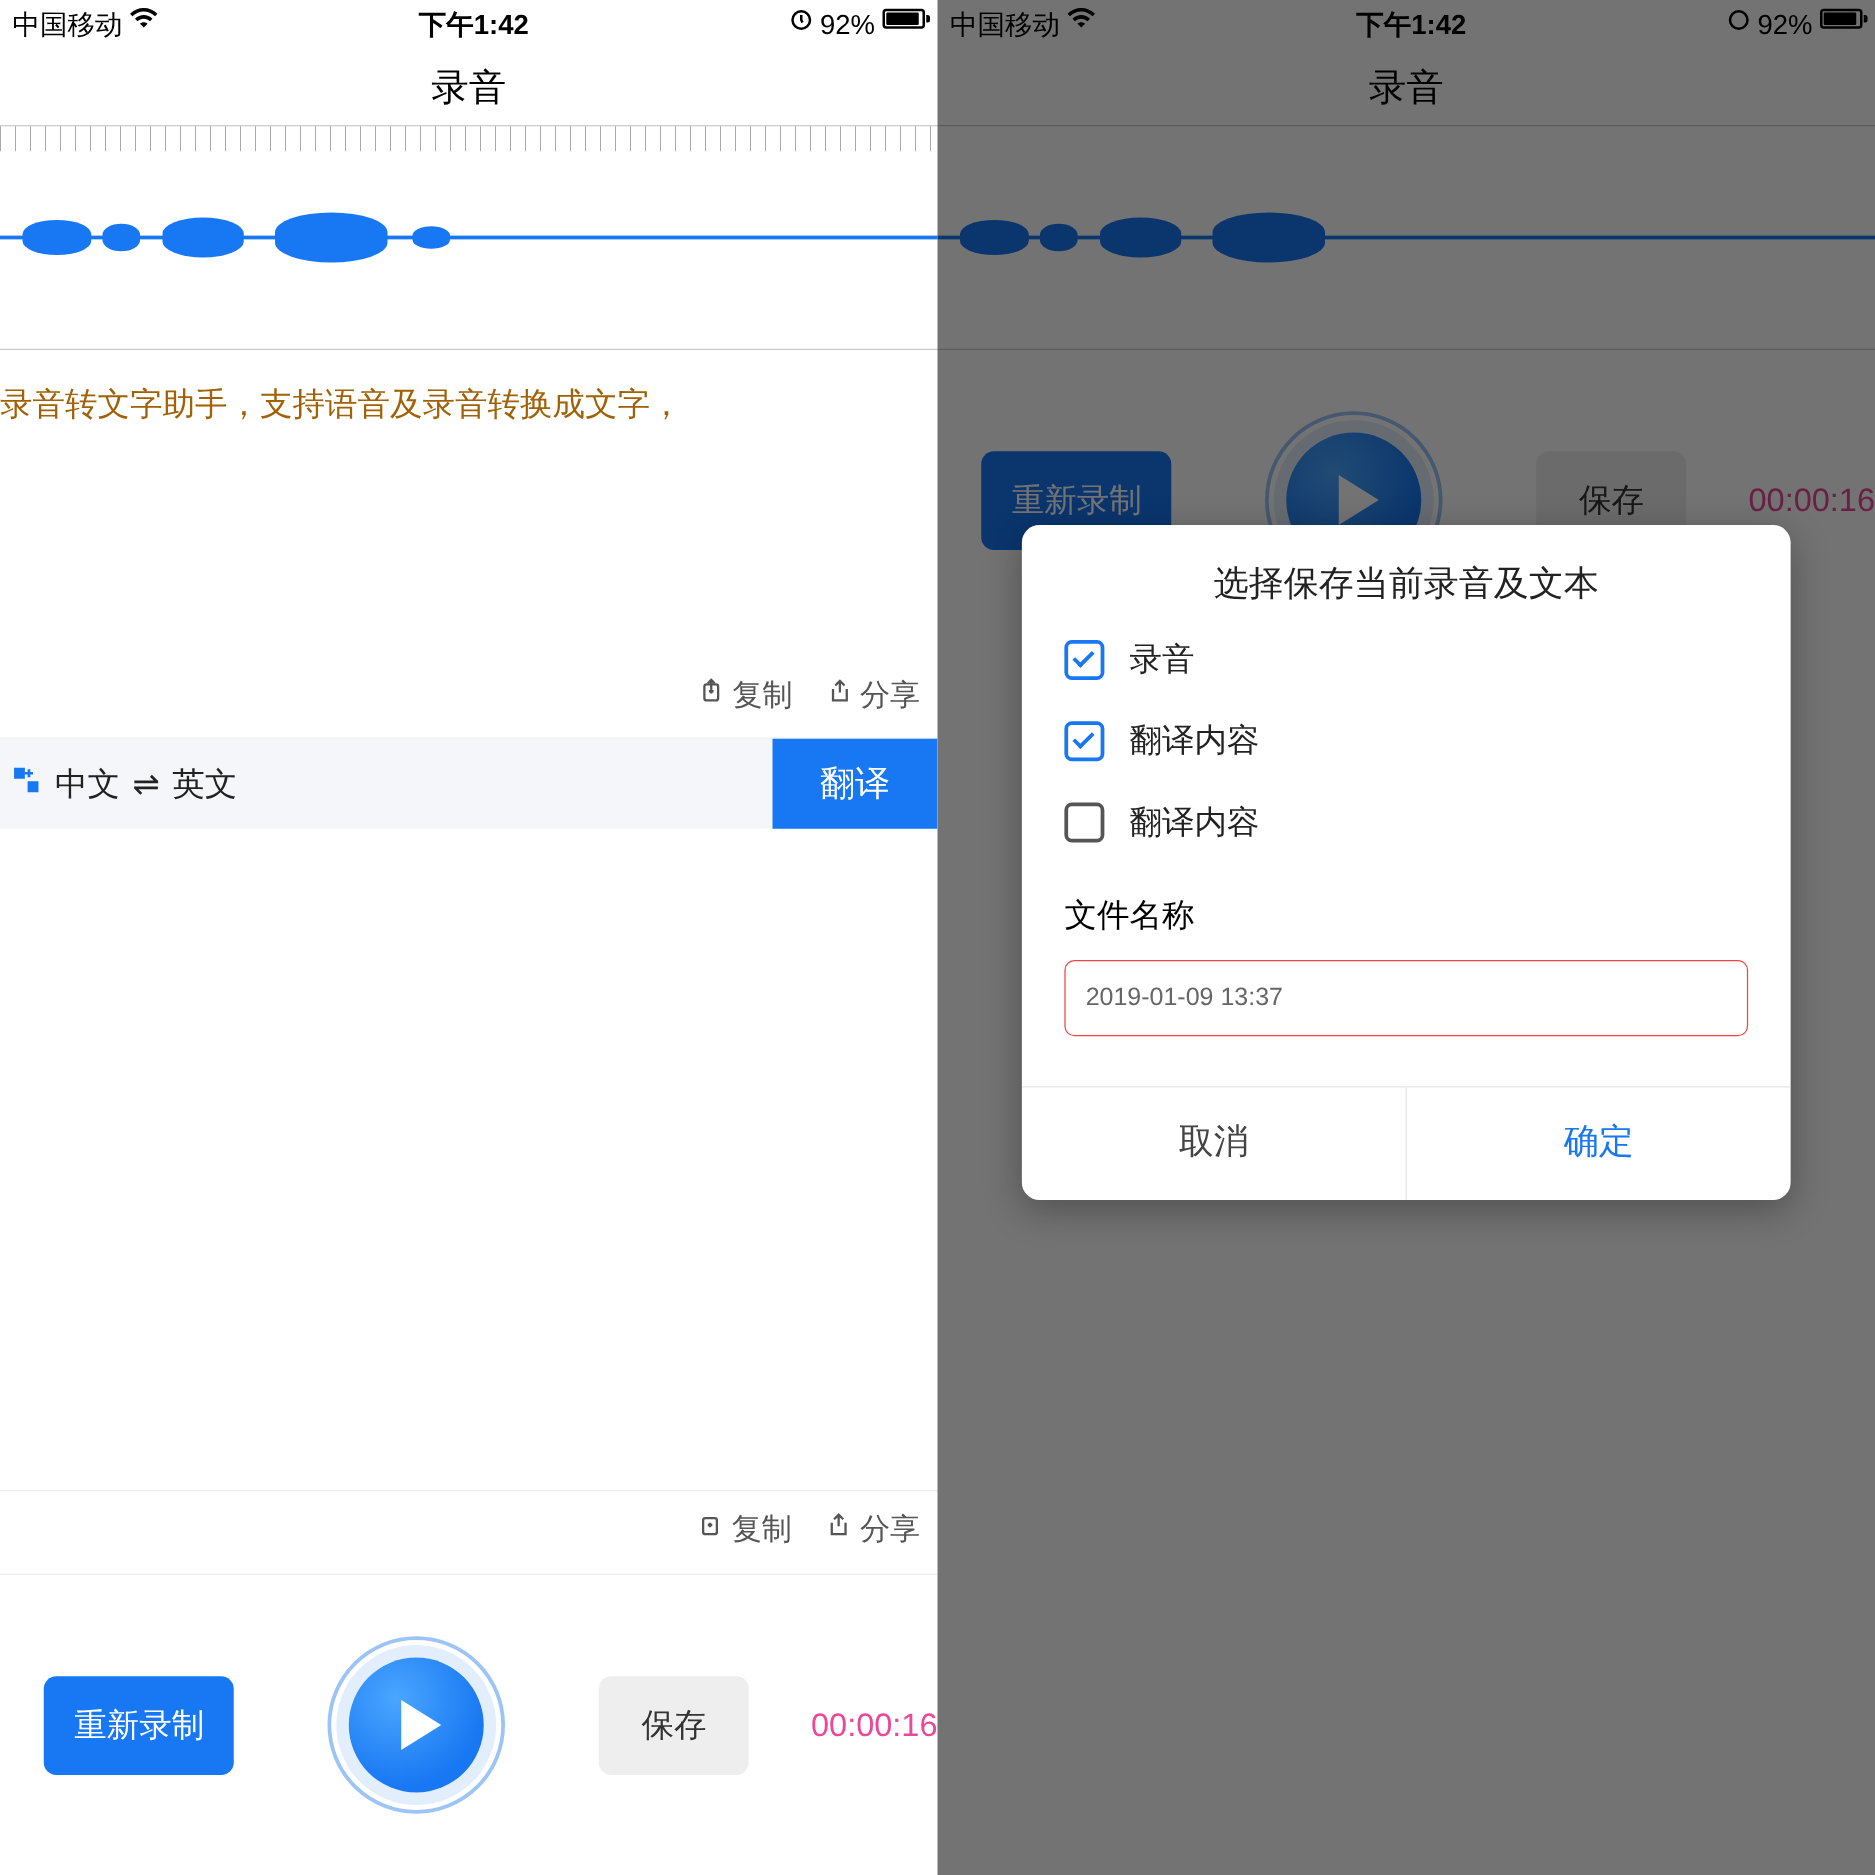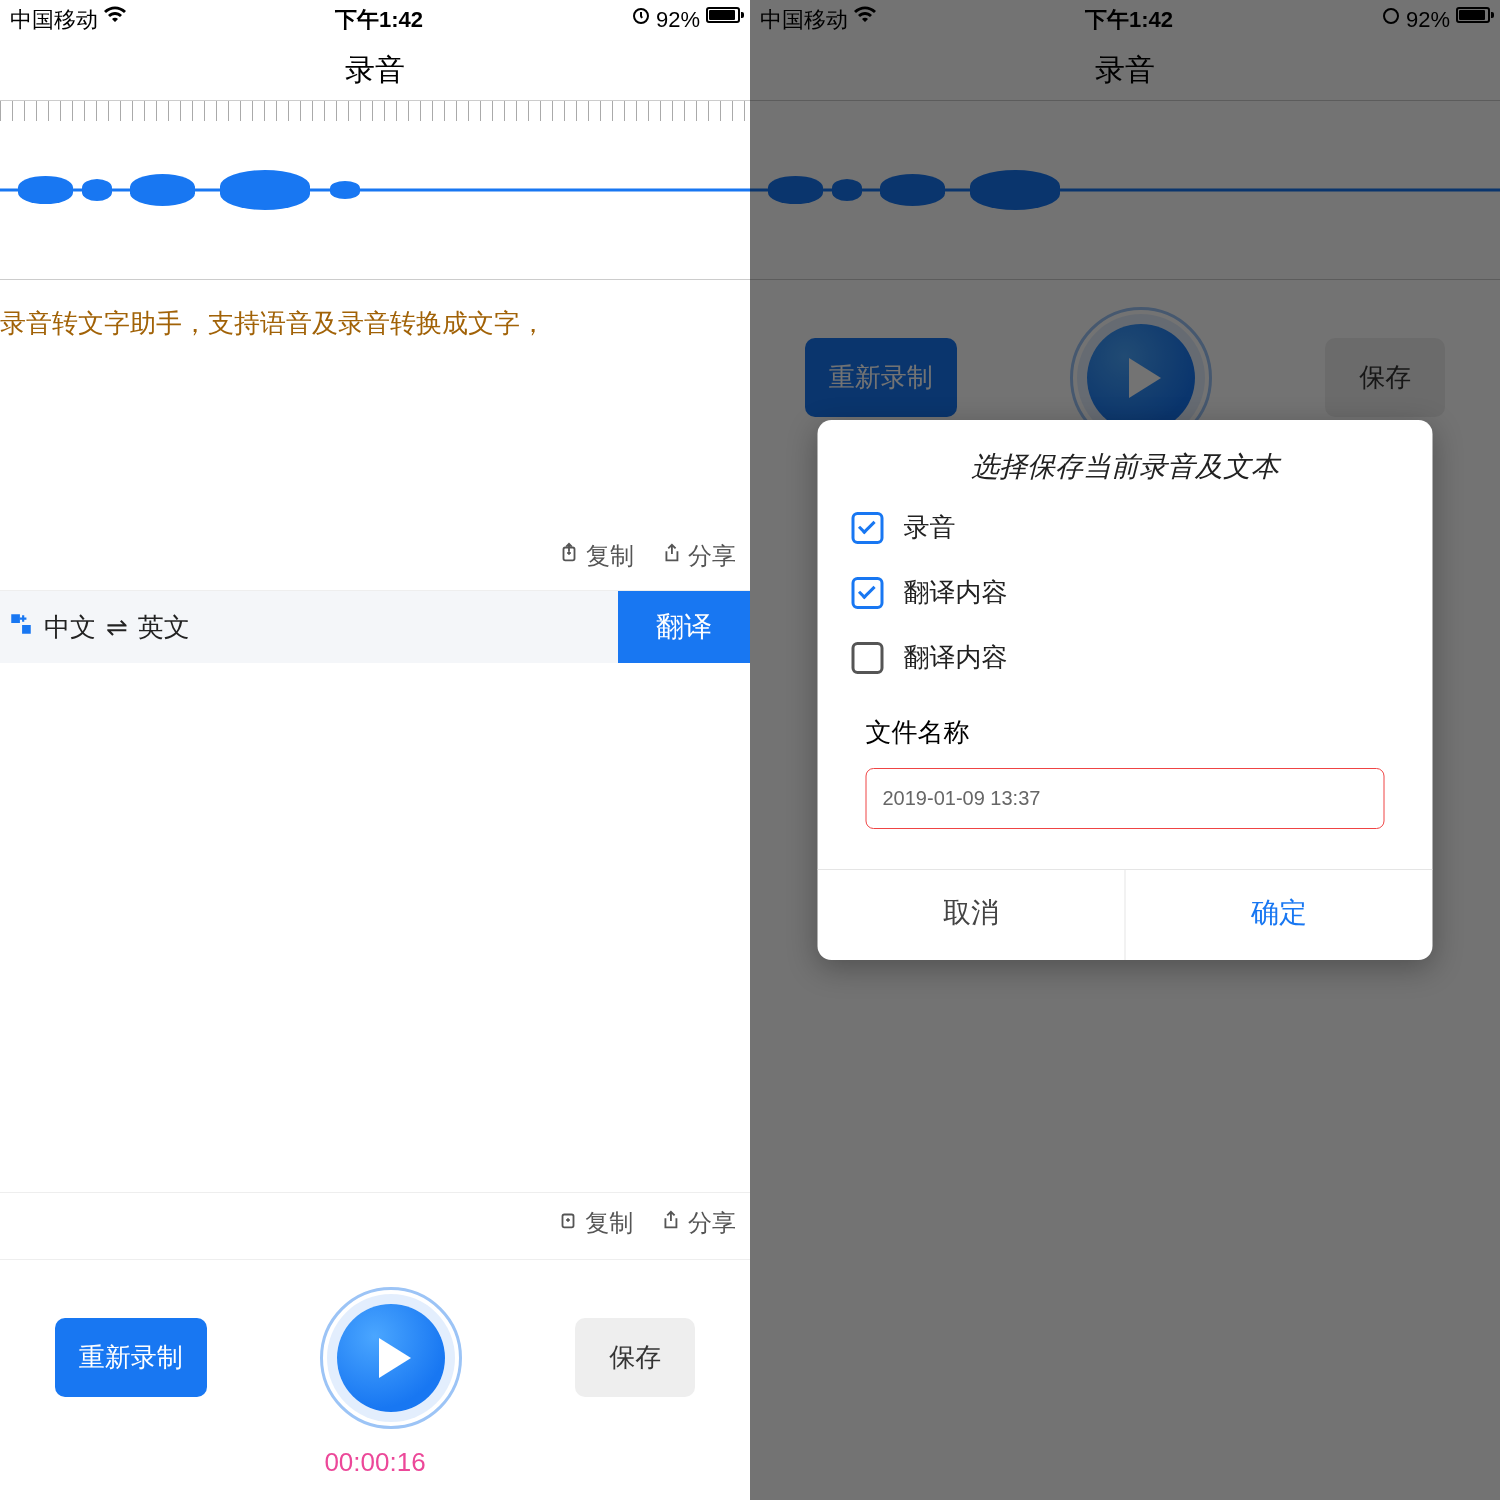--- a/index.html
+++ b/index.html
@@ -145,21 +145,20 @@
     padding: 14px 14px 20px 0;
     font-size: 24px;
     color: #555;
     border-bottom: 1px solid #eee;
   }
 
   
   .bottom {
     height: 240px;
     display: flex;
-    flex-direction: column;
     align-items: center;
     justify-content: center;
     gap: 14px;
   }
   .control-row {
     width: 100%;
     display: flex;
     align-items: center;
     justify-content: space-around;
   }
@@ -219,21 +218,20 @@
     display: flex;
     flex-direction: column;
     box-shadow: 0 8px 30px rgba(0,0,0,0.3);
   }
   .dialog-title {
     text-align: center;
     font-size: 28px;
     font-weight: 500;
     padding: 28px 20px 24px;
     color: #222;
-    font-style: italic;
   }
   .check-list {
     padding: 0 34px 10px;
     display: flex;
     flex-direction: column;
     gap: 30px;
   }
   .check-item {
     display: flex;
     align-items: center;
@@ -248,21 +246,21 @@
     display: flex; align-items: center; justify-content: center;
   }
   .checkbox.unchecked { border-color: #555; }
   .checkmark {
     width: 16px; height: 9px;
     border-left: 3px solid #1877f2;
     border-bottom: 3px solid #1877f2;
     transform: rotate(-45deg) translate(1px,-2px);
   }
   .filename-section {
-    padding: 30px 48px 40px;
+    padding: 30px 34px 40px;
   }
   .filename-label { font-size: 26px; font-weight: 500; margin-bottom: 18px; }
   .filename-input {
     width: 100%;
     border: 1px solid #ef4444;
     border-radius: 8px;
     padding: 18px 16px;
     font-size: 20px;
     color: #666;
     background: #fff;

